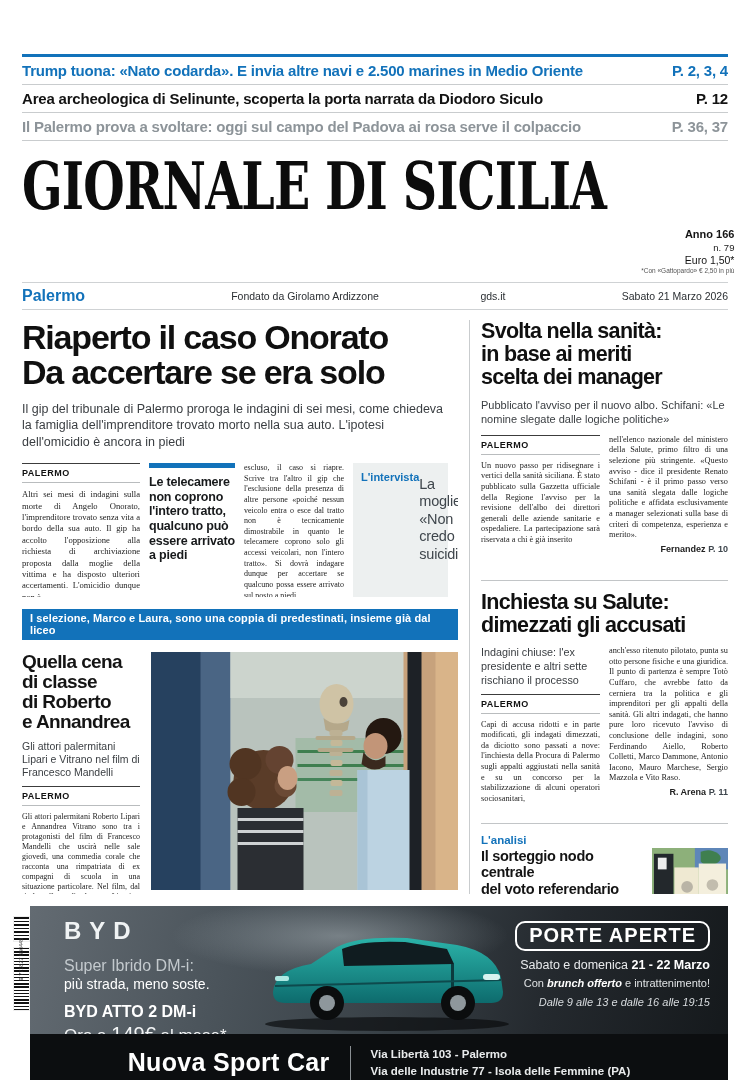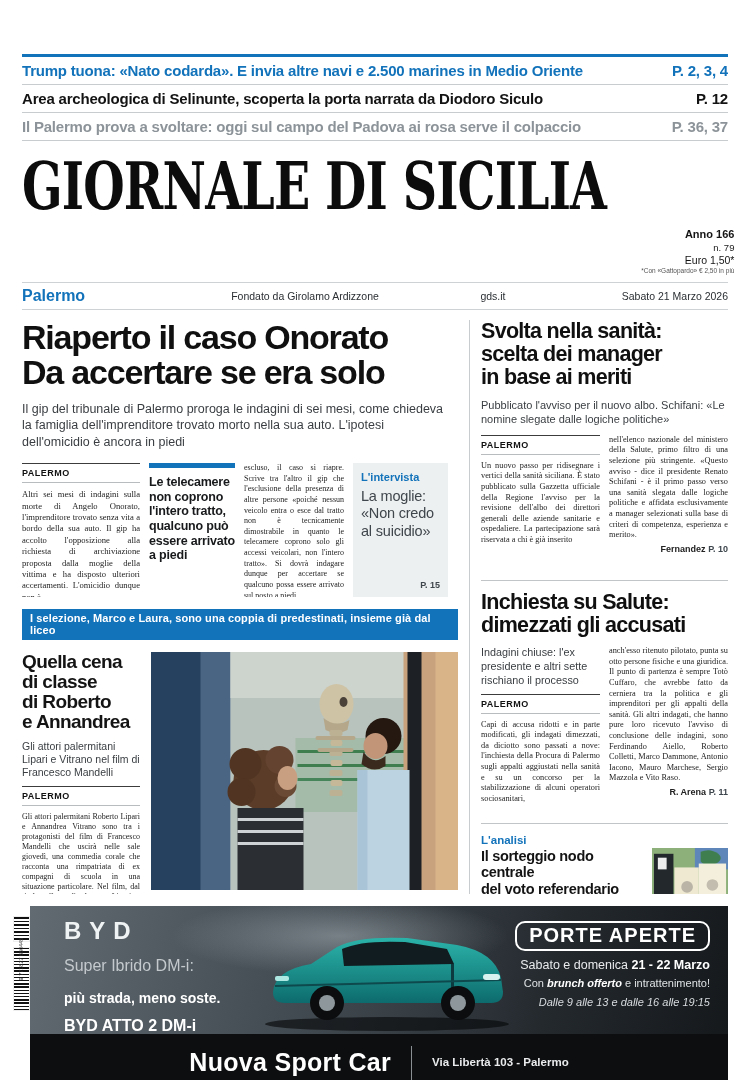--- a/index.html
+++ b/index.html
@@ -80,21 +80,21 @@
   .lead-band{ display:flex; margin-top:13px; height:134px; overflow:hidden; }
   .lead-col1{ width:118px; }
   .lead-col1 .serif-body{ font-size:8.6px; line-height:1.33; }
   .pull-quote{ width:86px; margin-left:9px; }
   .pq-bar{ height:5px; background:#1272ba; margin-bottom:7px; }
   .pq-text{ font-size:12.5px; font-weight:bold; line-height:1.17; color:#17191b; letter-spacing:-0.2px; }
   .lead-col2{ width:100px; margin-left:9px; }
   .lead-col2 .serif-body{ font-size:8px; line-height:1.33; }
   .interview-box{
     width:95px; margin-left:9px; background:#edf0f0; padding:8px 8px 7px;
-    display:flex; flex-direction:column;
+    display:flex; flex-direction:row;
   }
   .iv-label{ color:#1272ba; font-weight:bold; font-size:11px; }
   .iv-quote{ margin-top:5px; font-size:14.5px; line-height:1.2; color:#3f464c; letter-spacing:-0.2px; }
   .iv-page{ margin-top:auto; text-align:right; font-size:9px; font-weight:bold; color:#3f464c; }
 
   .strip{
     margin-top:12px; background:#1272ba; color:#fff; font-weight:bold;
     font-size:11px; padding:3px 8px 4px; letter-spacing:0.1px;
   }
 
@@ -137,21 +137,21 @@
     position:relative; height:128px; overflow:hidden;
     background:linear-gradient(103deg,#636b72 0%,#4b545b 28%,#394147 52%,#24292e 74%,#15191c 100%);
   }
   .ad-top::before{
     content:""; position:absolute; left:140px; top:-10px; width:340px; height:80px;
     background:radial-gradient(ellipse at center, rgba(175,185,190,0.5), transparent 70%);
   }
   .ad-left{ position:absolute; left:34px; top:11px; color:#fff; z-index:2; }
   .byd-logo{ font-size:24px; font-weight:bold; letter-spacing:8px; color:#f0f3f4; }
   .ad-tag1{ margin-top:12px; font-size:16px; color:#c3c9cd; }
-  .ad-tag2{ margin-top:15px; font-size:14px; font-weight:bold; color:#fff; }
+  .ad-tag2{ margin-top:1px; font-size:14px; font-weight:normal; color:#fff; }
   .ad-model{ margin-top:11px; font-size:16px; font-weight:bold; }
   .ad-offer{ margin-top:2px; font-size:17px; color:#f2f4f5; }
   .ad-offer .price{ font-weight:normal; font-size:20px; }
   .ad-car{ position:absolute; left:225px; bottom:2px; width:265px; height:104px; z-index:1; }
   .ad-right{ position:absolute; right:18px; top:15px; text-align:right; color:#fff; z-index:2; }
   .porte{
     display:inline-block; border:2px solid #fff; border-radius:10px;
     padding:1px 12px 2px; font-size:20px; font-weight:bold; letter-spacing:1px;
   }
   .ad-dates{ margin-top:7px; font-size:12.5px; color:#e8eaec; }
@@ -321,22 +321,22 @@
           </div>
         </article>
       </div>
 
       <div class="divider-v"></div>
 
       <div class="col-right">
         <article>
           <h2 class="rc-headline">
             <span>Svolta nella sanità:</span>
+            <span>in base ai meriti</span>
             <span>scelta dei manager</span>
-            <span>in base ai meriti</span>
           </h2>
           <p class="rc-standfirst">Pubblicato l'avviso per il nuovo albo. Schifani: «Le nomine slegate dalle logiche politiche»</p>
           <div class="two-cols sanita-cols">
             <div class="tc">
               <div class="kicker">PALERMO</div>
               <p class="serif-body">Un nuovo passo per ridisegnare i vertici della sanità siciliana. È stato pubblicato sulla Gazzetta ufficiale della Regione l'avviso per la revisione dell'albo dei direttori generali delle aziende sanitarie e ospedaliere. La partecipazione sarà riservata a chi è già inserito</p>
             </div>
             <div class="tc">
               <p class="serif-body">nell'elenco nazionale del ministero della Salute, primo filtro di una selezione più stringente. «Questo avviso - dice il presidente Renato Schifani - è il primo passo verso una sanità slegata dalle logiche politiche e affidata esclusivamente a manager selezionati sulla base di criteri di competenza, esperienza e merito».</p>
               <span class="byline">
@@ -446,20 +446,21 @@
           <span>e intrattenimento!</span>
         </div>
         <div class="ad-hours">Dalle 9 alle 13 e dalle 16 alle 19:15</div>
       </div>
     </div>
     <div class="ad-bottom">
       <div class="dealer">Nuova Sport Car</div>
       <div class="ad-vr"></div>
       <div class="addresses">
         <div>Via Libertà 103 - Palermo</div>
+        <div>Via delle Industrie 77 - Isola delle Femmine (PA)</div>
       </div>
     </div>
   </section>
 
   <div class="barcode">
     <div class="bc-small"></div>
     <div class="bc-big"></div>
     <div class="bc-num">9 771827 660445</div>
   </div>
 </div>

